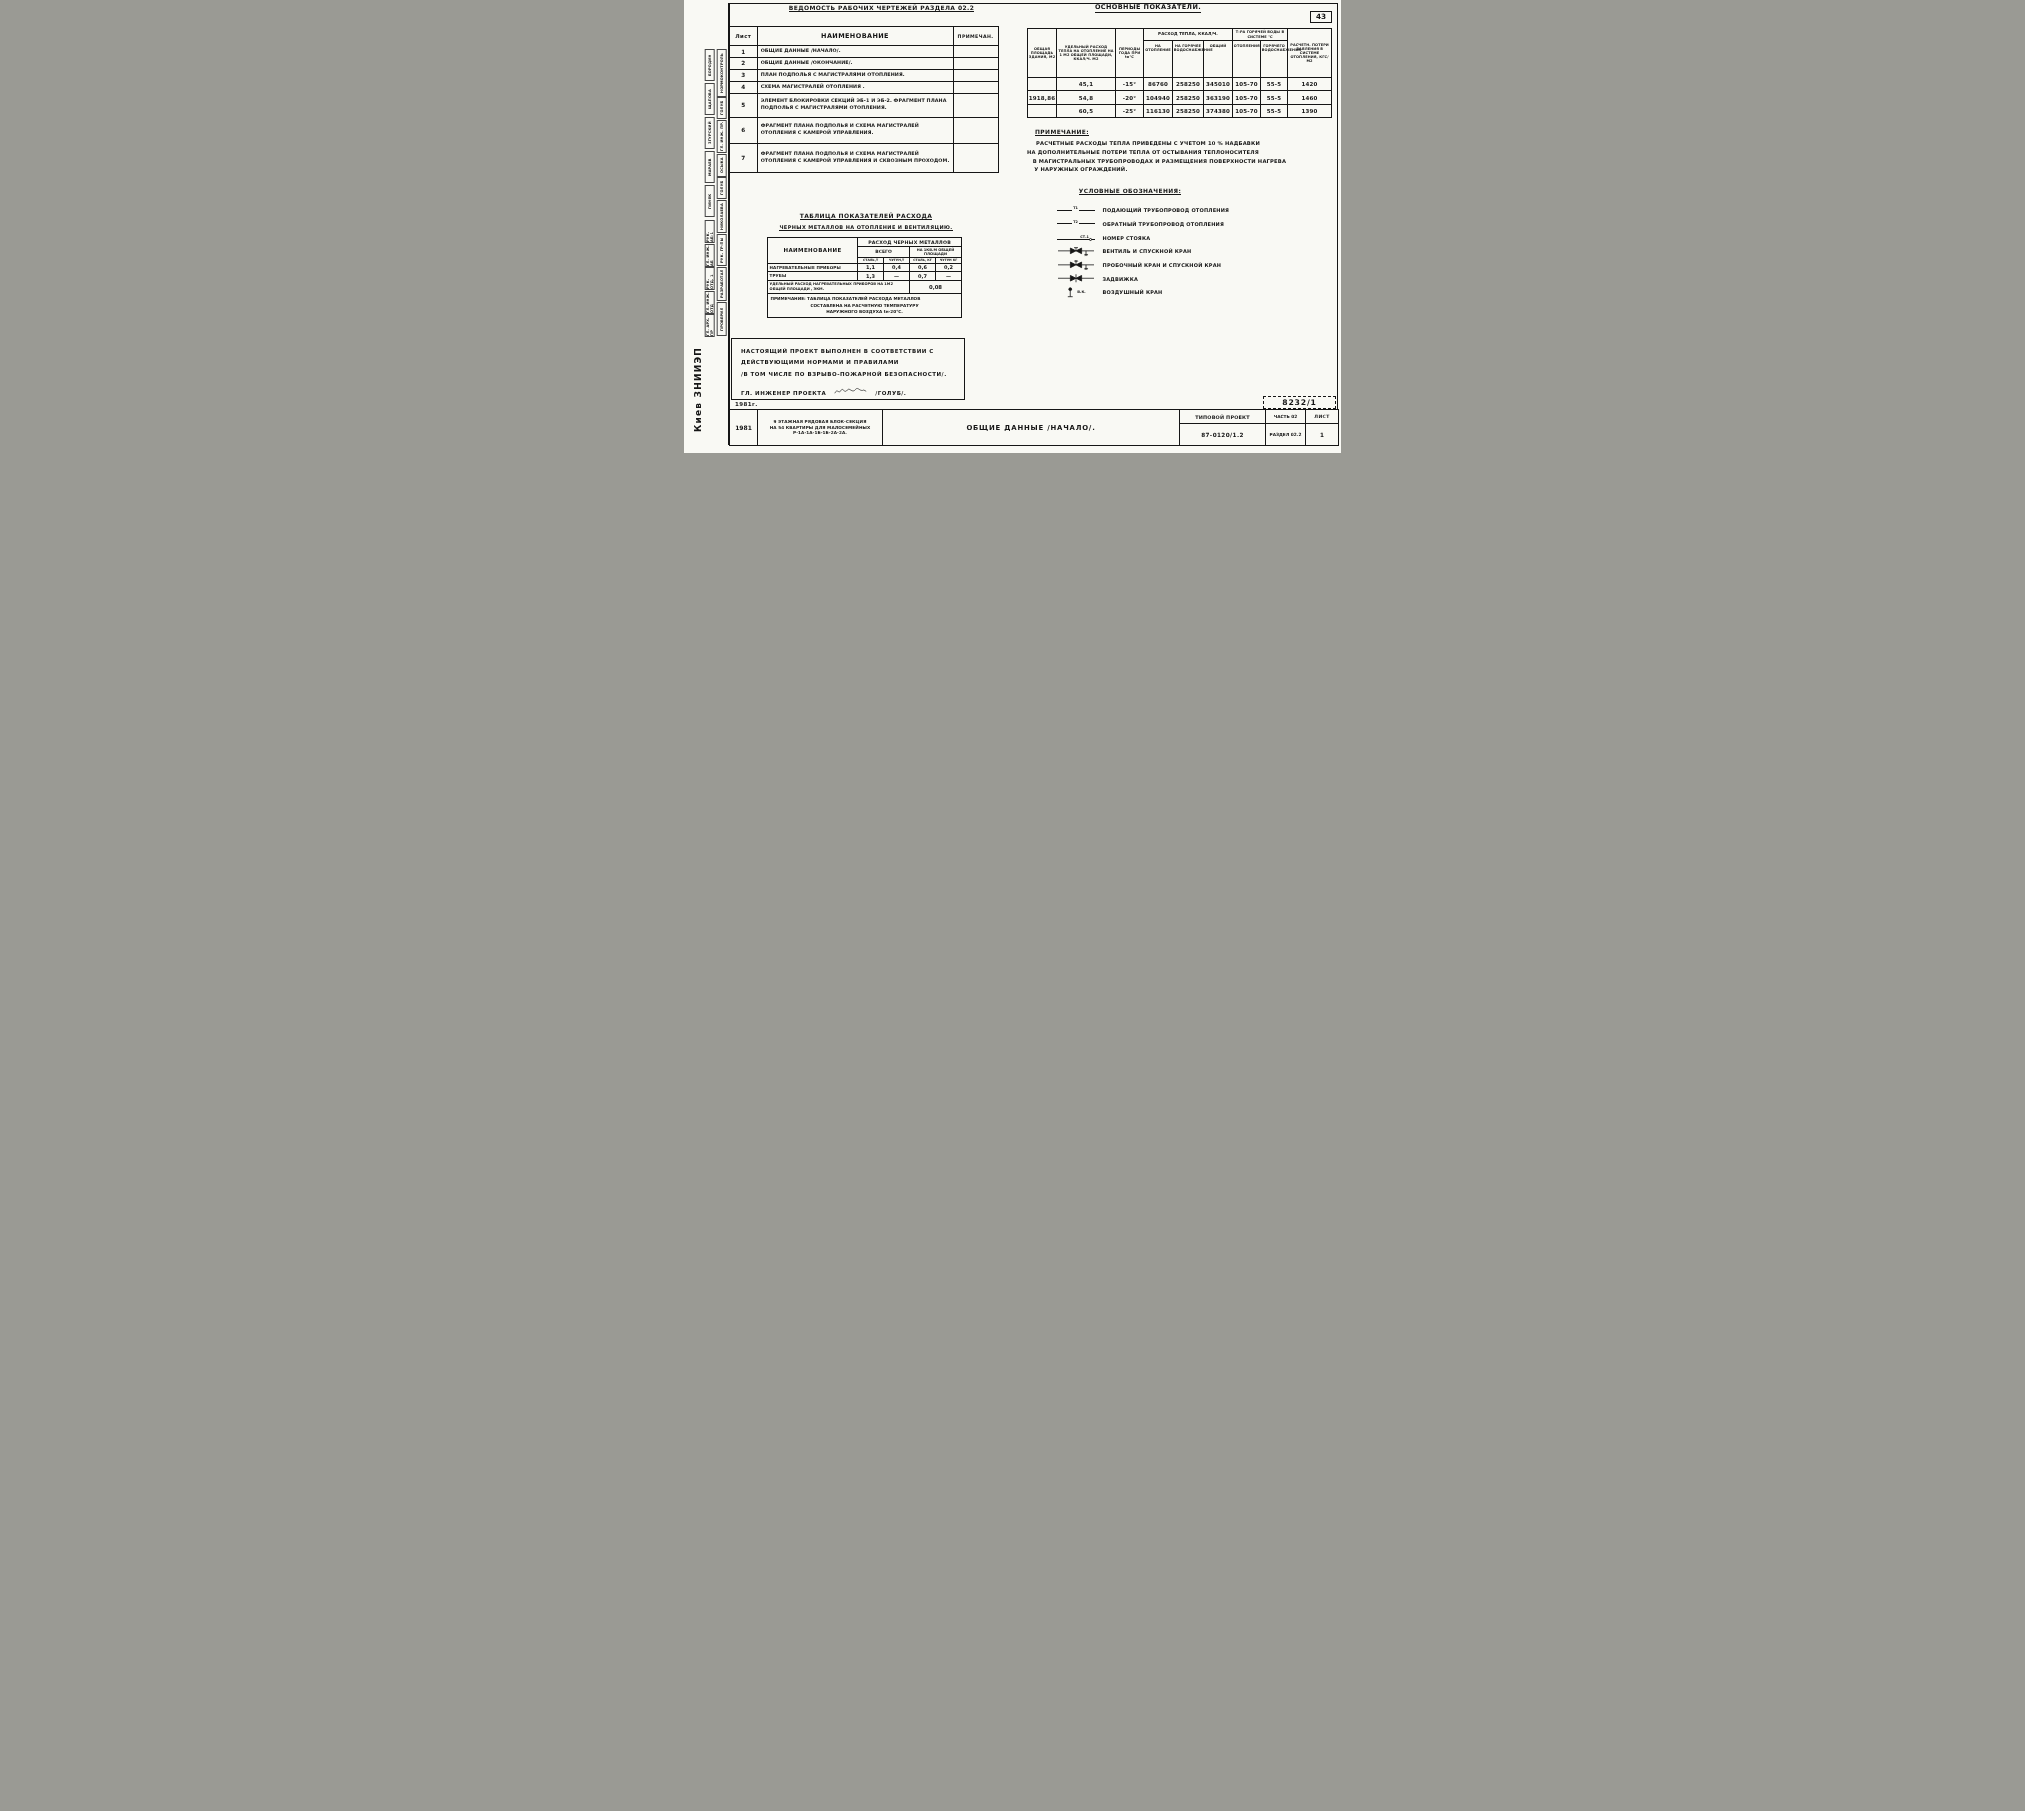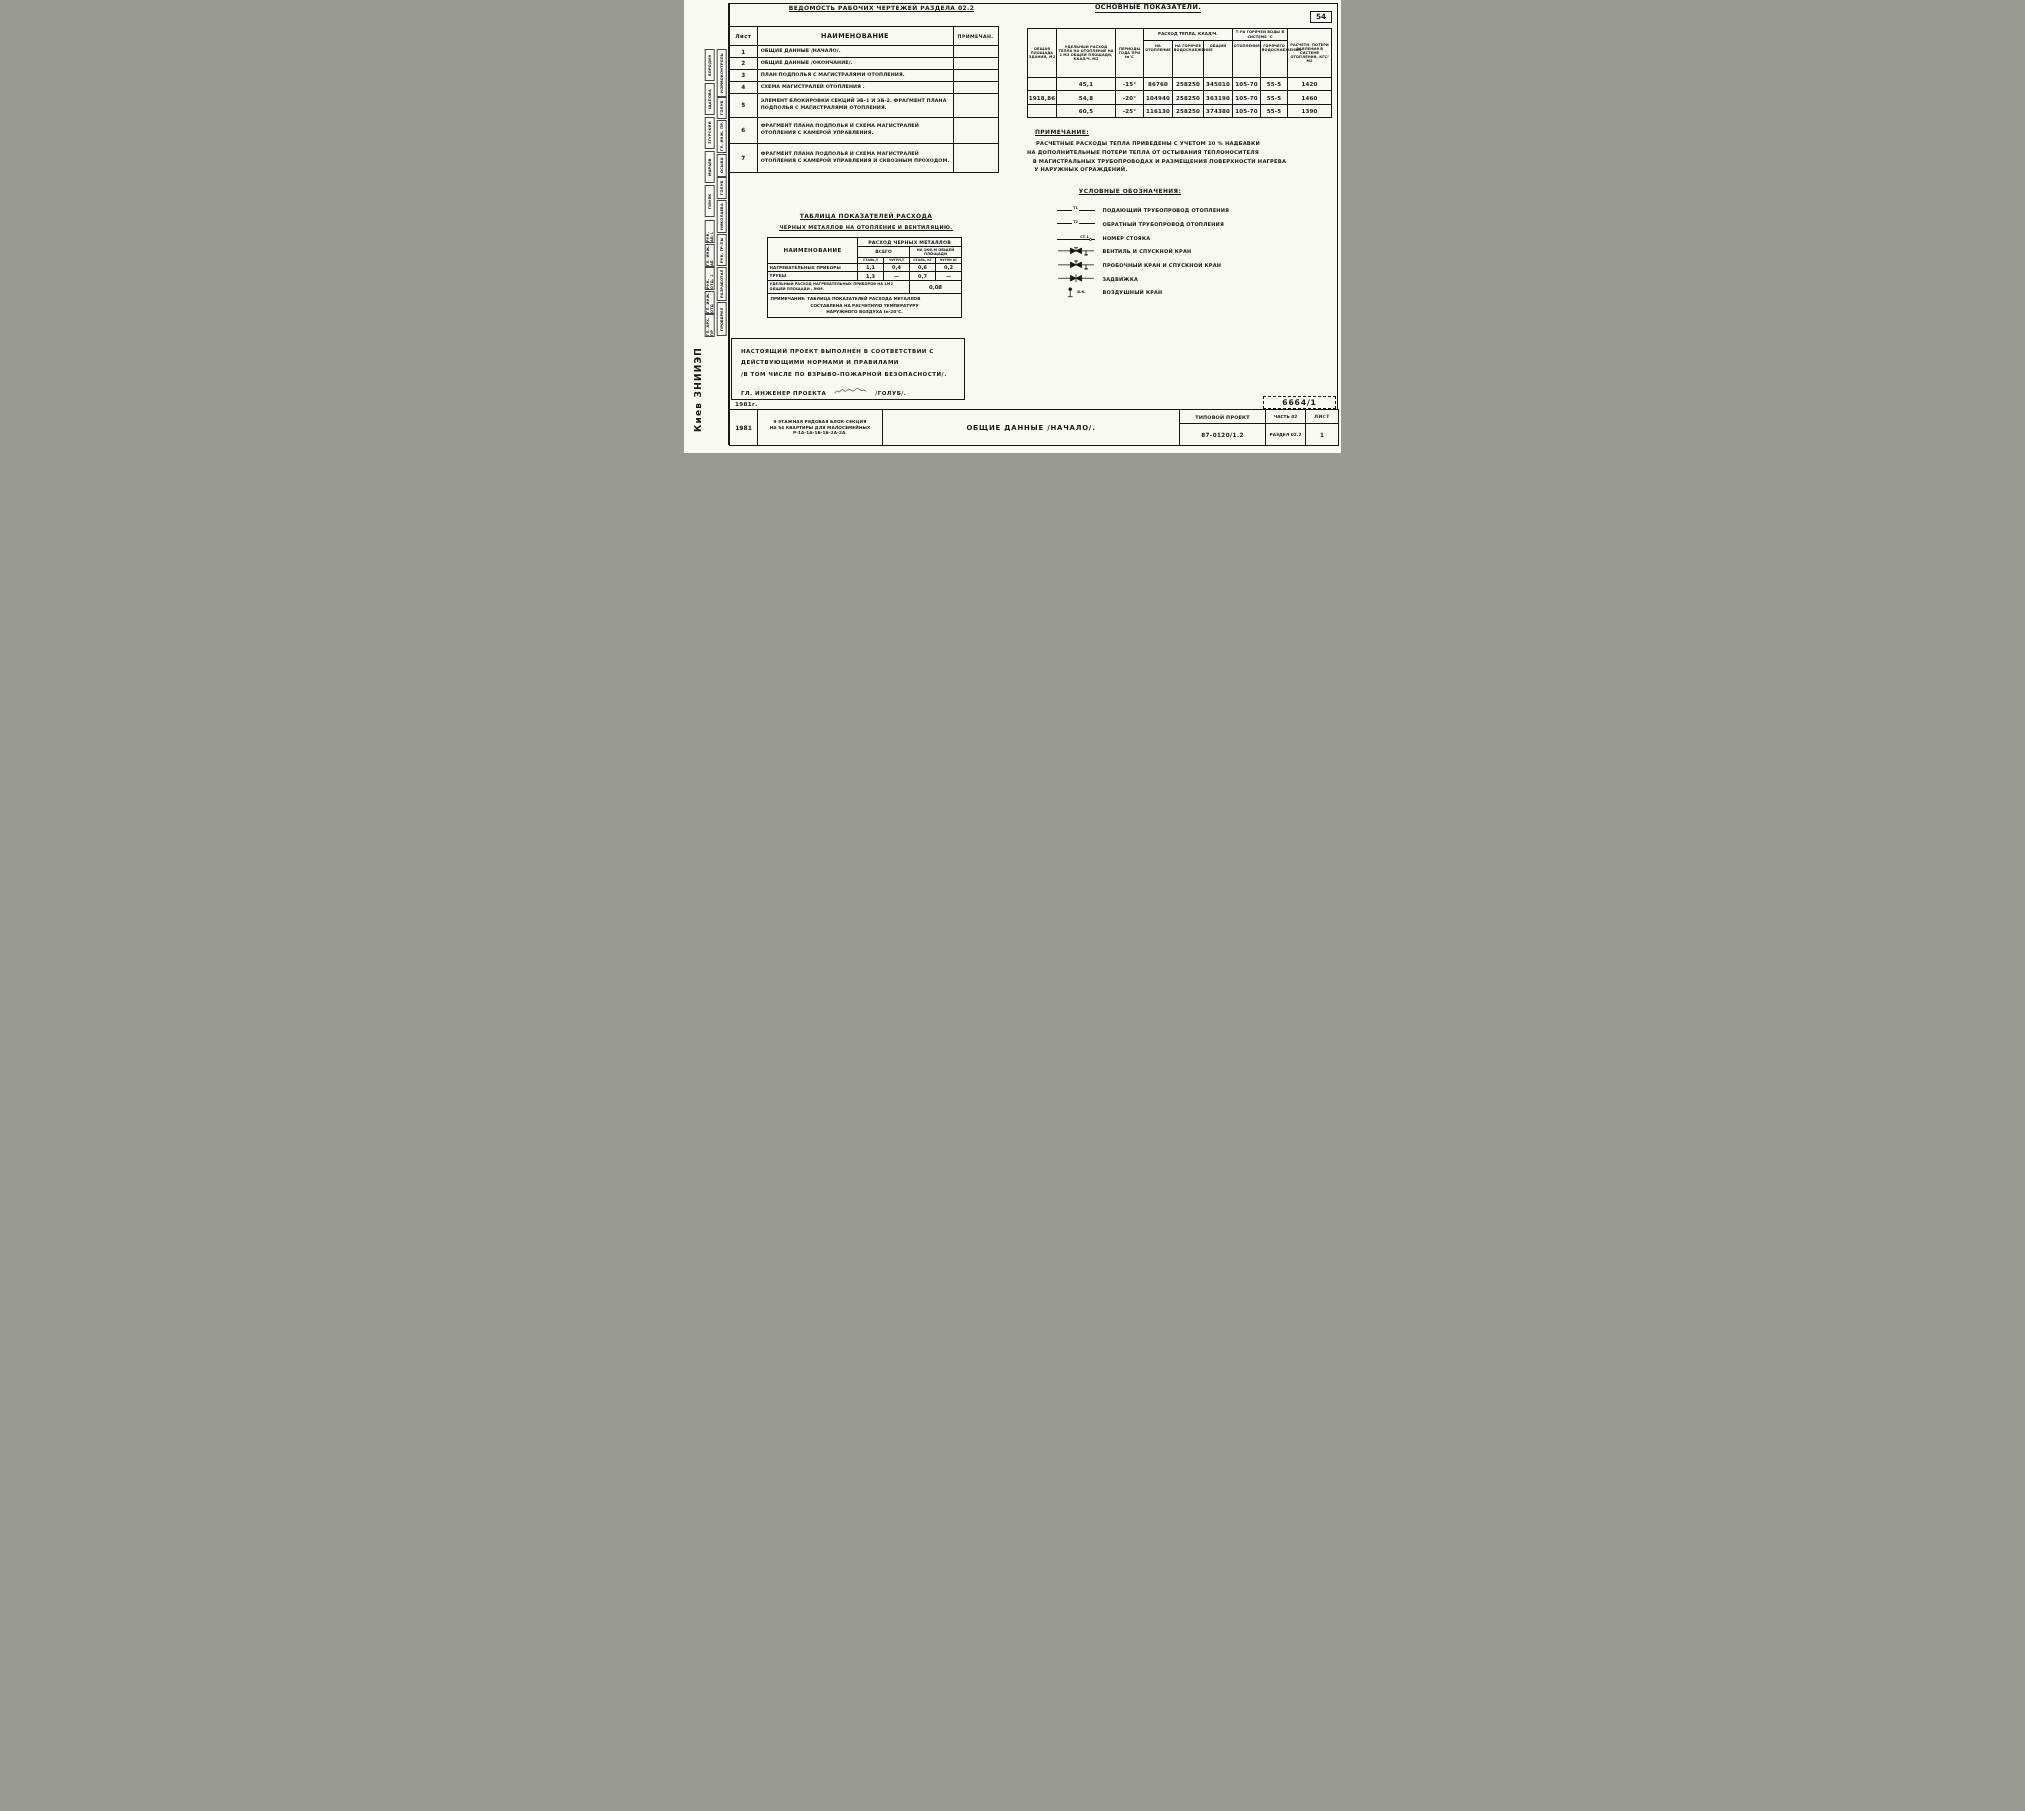--- a/index.html
+++ b/index.html
@@ -193,21 +193,21 @@
       <td></td>
     </tr>
     <tr style="height:29px;">
       <td class="reg-num">7</td>
       <td class="reg-name">ФРАГМЕНТ ПЛАНА ПОДПОЛЬЯ И СХЕМА МАГИСТРАЛЕЙ ОТОПЛЕНИЯ С КАМЕРОЙ УПРАВЛЕНИЯ И СКВОЗНЫМ ПРОХОДОМ.</td>
       <td></td>
     </tr>
   </tbody>
     </table>
 
-  <div class="sheetno">54</div>
+  <div class="sheetno">43</div>
 
   <div class="ttl ind-title"><span class="u">ОСНОВНЫЕ ПОКАЗАТЕЛИ.</span></div>
 
   <table class="ind-table">
     <colgroup>
       <col style="width:29px">
         <col style="width:59px">
         <col style="width:28px">
       <col style="width:29px">
         <col style="width:31px">
@@ -447,21 +447,21 @@
     <div class="sig-row">
       <span class="sig-role">ГЛ. ИНЖЕНЕР ПРОЕКТА</span>
       <svg width="33" height="10.5" viewBox="0 0 82 26">
         <path d="M2,18 C8,4 12,22 18,10 C22,3 26,20 33,10 C39,2 45,20 54,8 C60,1 64,15 74,10 L80,13" stroke="#161616" stroke-width="1.6" fill="none"></path>
       </svg>
       <span class="sig-name">/ГОЛУБ/.</span>
     </div>
   </div>
   <div class="year-note">1981г.</div>
 
-  <div class="stamp">6664/1</div>
+  <div class="stamp">8232/1</div>
 
   <table class="tb">
     <colgroup>
       <col style="width:28px">
         <col style="width:125px">
         <col style="width:297px">
       <col style="width:86px">
         <col style="width:40px">
         <col style="width:33px">
     </colgroup>

